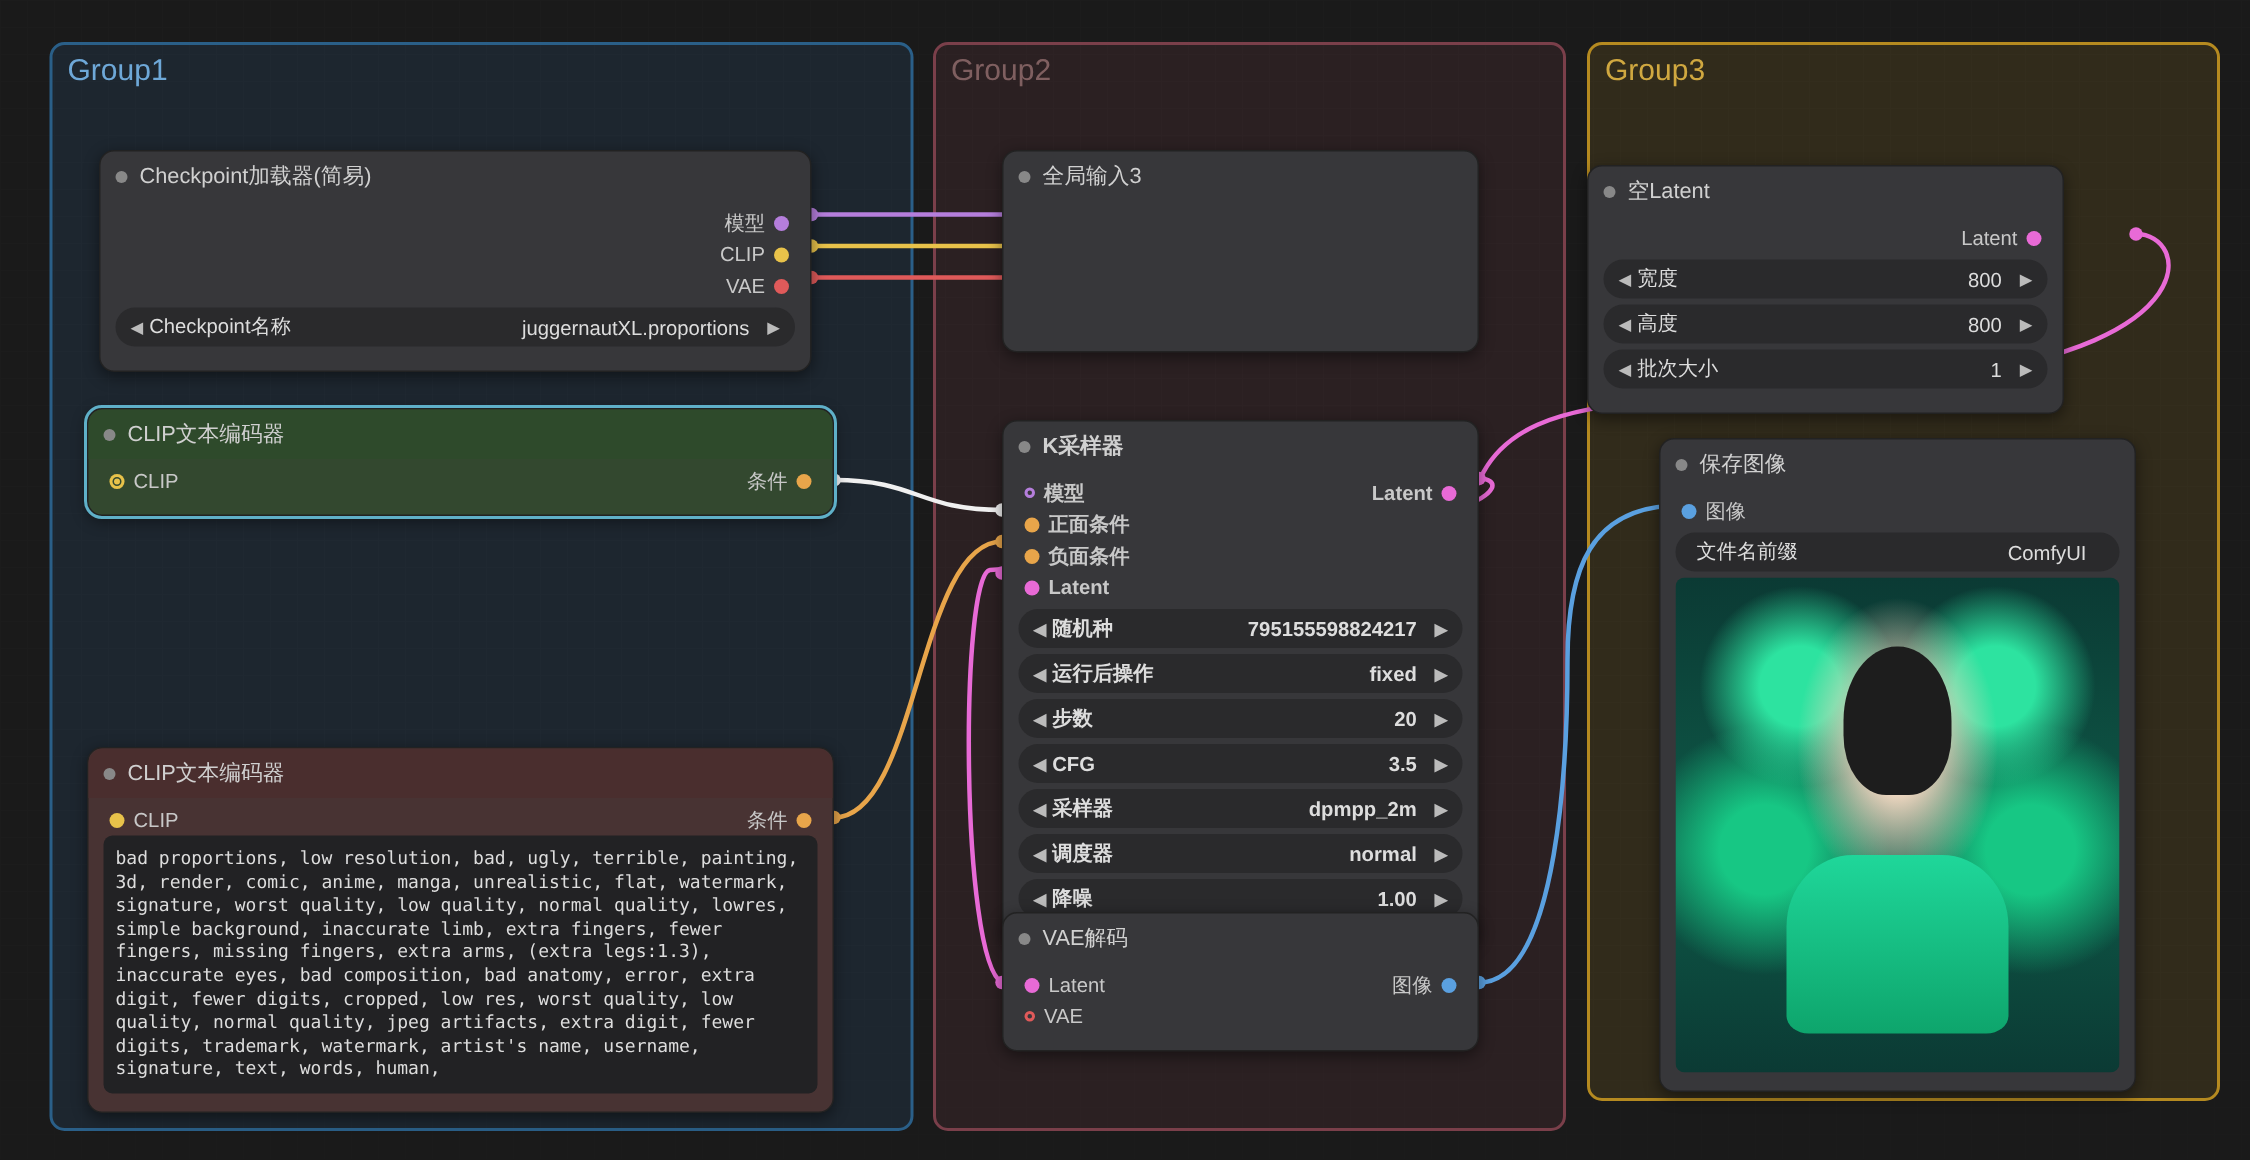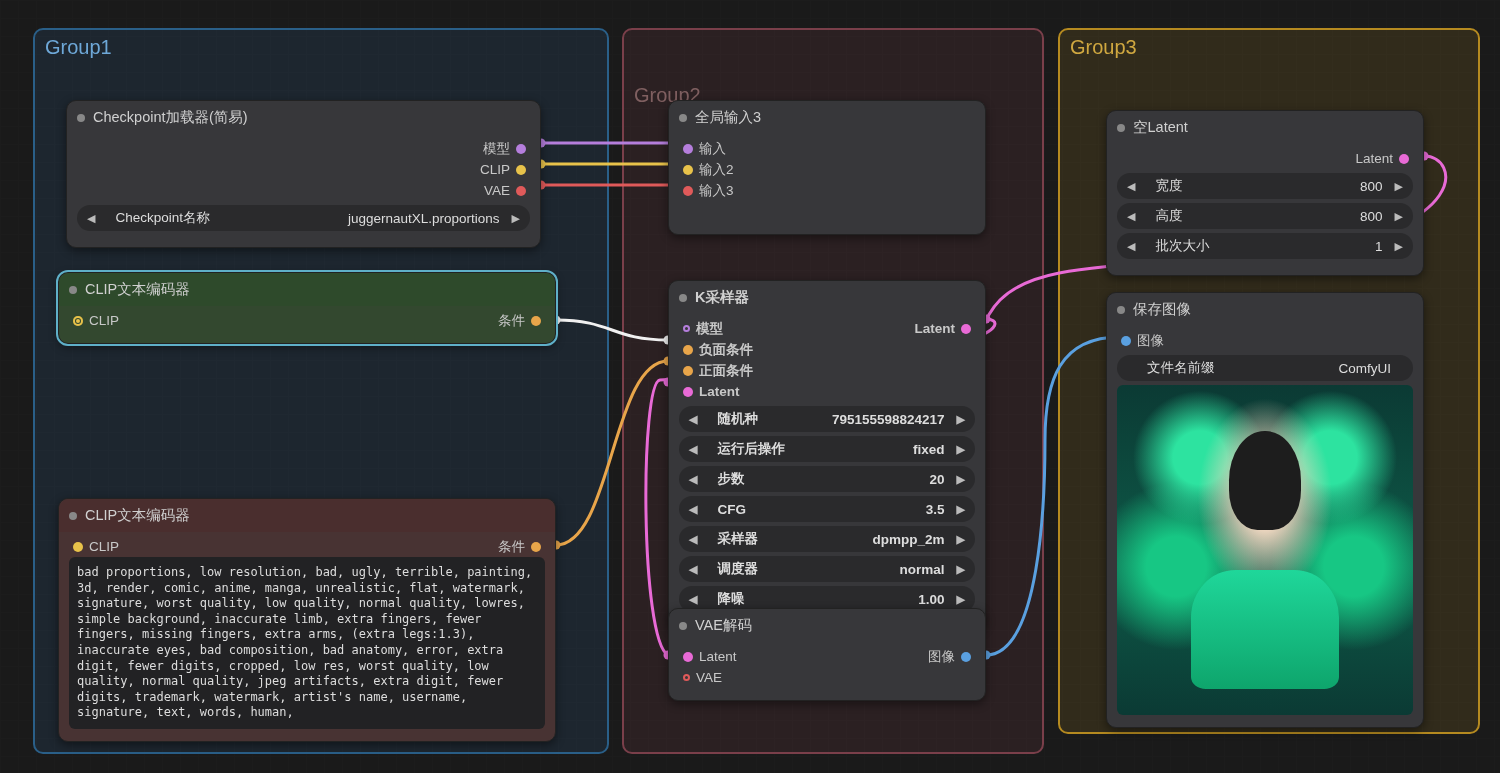--- a/index.html
+++ b/index.html
@@ -33,21 +33,21 @@
     color: #6ea8d8;
     font-size: 20px;
     padding: 2px 10px 6px;
     font-weight: 400;
   }
 
   #g1 { left: 33px; top: 28px; width: 576px; height: 726px;
         border: 2px solid #2a5f88; background: rgba(36,66,92,0.32); }
   #g2 { left: 622px; top: 28px; width: 422px; height: 726px;
         border: 2px solid #7a3f4a; background: rgba(82,46,52,0.32); }
-  #g2 .group-label { color: #b88a8a; opacity:0.6;margin-top:48px; }
+  #g2 .group-label { color: #b88a8a; opacity:0.6; }
   #g3 { left: 1058px; top: 28px; width: 422px; height: 706px;
         border: 2px solid #b58a20; background: rgba(120,95,30,0.25); }
   #g3 .group-label { color: #d0a840; }
 
   .node {
     position: absolute;
     background: #37373a;
     border: 1px solid #222;
     border-radius: 10px;
     box-shadow: 0 3px 10px rgba(0,0,0,0.45);
@@ -77,21 +77,21 @@
     display:flex; align-items:center; justify-content:space-between;
     background: #2a2a2c;
     border-radius: 14px;
     height: 26px;
     padding: 0 10px;
     margin: 4px 0;
     font-size: 13.5px;
     color: #ddd;
   }
   .widget .arrow { color:#bbb; font-size:11px; cursor:pointer; }
-  .widget .wl { flex:0 0 auto; margin-right:auto; padding-left:20px; }
+  .widget .wl { flex:0 0 auto; margin-right:auto; padding-left:4px; }
   .widget .wv { flex:0 0 auto; margin-left:auto; padding-right:12px; }
 
   .textarea-box {
     background: #222224;
     border-radius: 6px;
     padding: 8px;
     font-family: "Menlo","Consolas",monospace;
     font-size: 12px;
     line-height: 1.3;
     color: #ddd;
@@ -233,65 +233,45 @@
           <span class="dot" style="background:#e8a54a"></span>
           <span>条件</span>
         </span>
     </div>
     <div class="textarea-box" style="min-height:130px">bad proportions, low resolution, bad, ugly, terrible, painting, 3d, render, comic, anime, manga, unrealistic, flat, watermark, signature, worst quality, low quality, normal quality, lowres, simple background, inaccurate limb, extra fingers, fewer fingers, missing fingers, extra arms, (extra legs:1.3), inaccurate eyes, bad composition, bad anatomy, error, extra digit, fewer digits, cropped, low res, worst quality, low quality, normal quality, jpeg artifacts, extra digit, fewer digits, trademark, watermark, artist's name, username, signature, text, words, human,</div>
   </div>
 </div>
 
 <div id="n-reroute" class="node" style="left:668px; top:100px; width:318px; height:135px;">
   <div class="node-title">全局输入3</div>
-  <div class="node-body">
-    <div class="port-row">
-        <span class="port-left">
-          <span class="dot" style="background:#b57edc"></span>
-          <span>输入</span>
-        </span>
-      </div>
-    <div class="port-row">
-        <span class="port-left">
-          <span class="dot" style="background:#e8c24a"></span>
-          <span>输入2</span>
-        </span>
-      </div>
-    <div class="port-row">
-        <span class="port-left">
-          <span class="dot" style="background:#e05a5a"></span>
-          <span>输入3</span>
-        </span>
-      </div>
-  </div>
 </div>
 
 <div id="n-ksampler" class="node" style="left:668px; top:280px; width:318px;font-weight:bold;">
   <div class="node-title">K采样器</div>
   <div class="node-body">
     <div class="port-row">
       <span class="port-left">
           <span class="dot" style="background:transparent;border:2px solid #b57edc;width:7px;height:7px"></span>
           <span>模型</span>
         </span>
       <span class="port-right">
           <span class="dot" style="background:#e86ad6"></span>
           <span>Latent</span>
         </span>
     </div>
     <div class="port-row">
         <span class="port-left">
           <span class="dot" style="background:#e8a54a"></span>
+          <span>正面条件</span>
+        </span>
+      </div>
+    <div class="port-row">
+        <span class="port-left">
+          <span class="dot" style="background:#e8a54a"></span>
           <span>负面条件</span>
-        </span>
-      </div>
-    <div class="port-row">
-        <span class="port-left">
-          <span class="dot" style="background:#e8a54a"></span>
-          <span>正面条件</span>
         </span>
       </div>
     <div class="port-row">
         <span class="port-left">
           <span class="dot" style="background:#e86ad6"></span>
           <span>Latent</span>
         </span>
       </div>
 
     <div class="widget">
@@ -354,21 +334,21 @@
     </div>
     <div class="port-row">
         <span class="port-left">
           <span class="dot" style="background:transparent;border:2px solid #e05a5a;width:7px;height:7px"></span>
           <span>VAE</span>
         </span>
       </div>
   </div>
 </div>
 
-<div id="n-latent" class="node" style="left:1106px; top:110px; width:318px;">
+<div id="n-latent" class="node" style="left:1058px; top:110px; width:318px;">
   <div class="node-title">空Latent</div>
   <div class="node-body">
     <div class="port-row">
         <span></span>
         <span class="port-right">
           <span class="dot" style="background:#e86ad6"></span>
           <span>Latent</span>
         </span>
       </div>
     <div class="widget">

